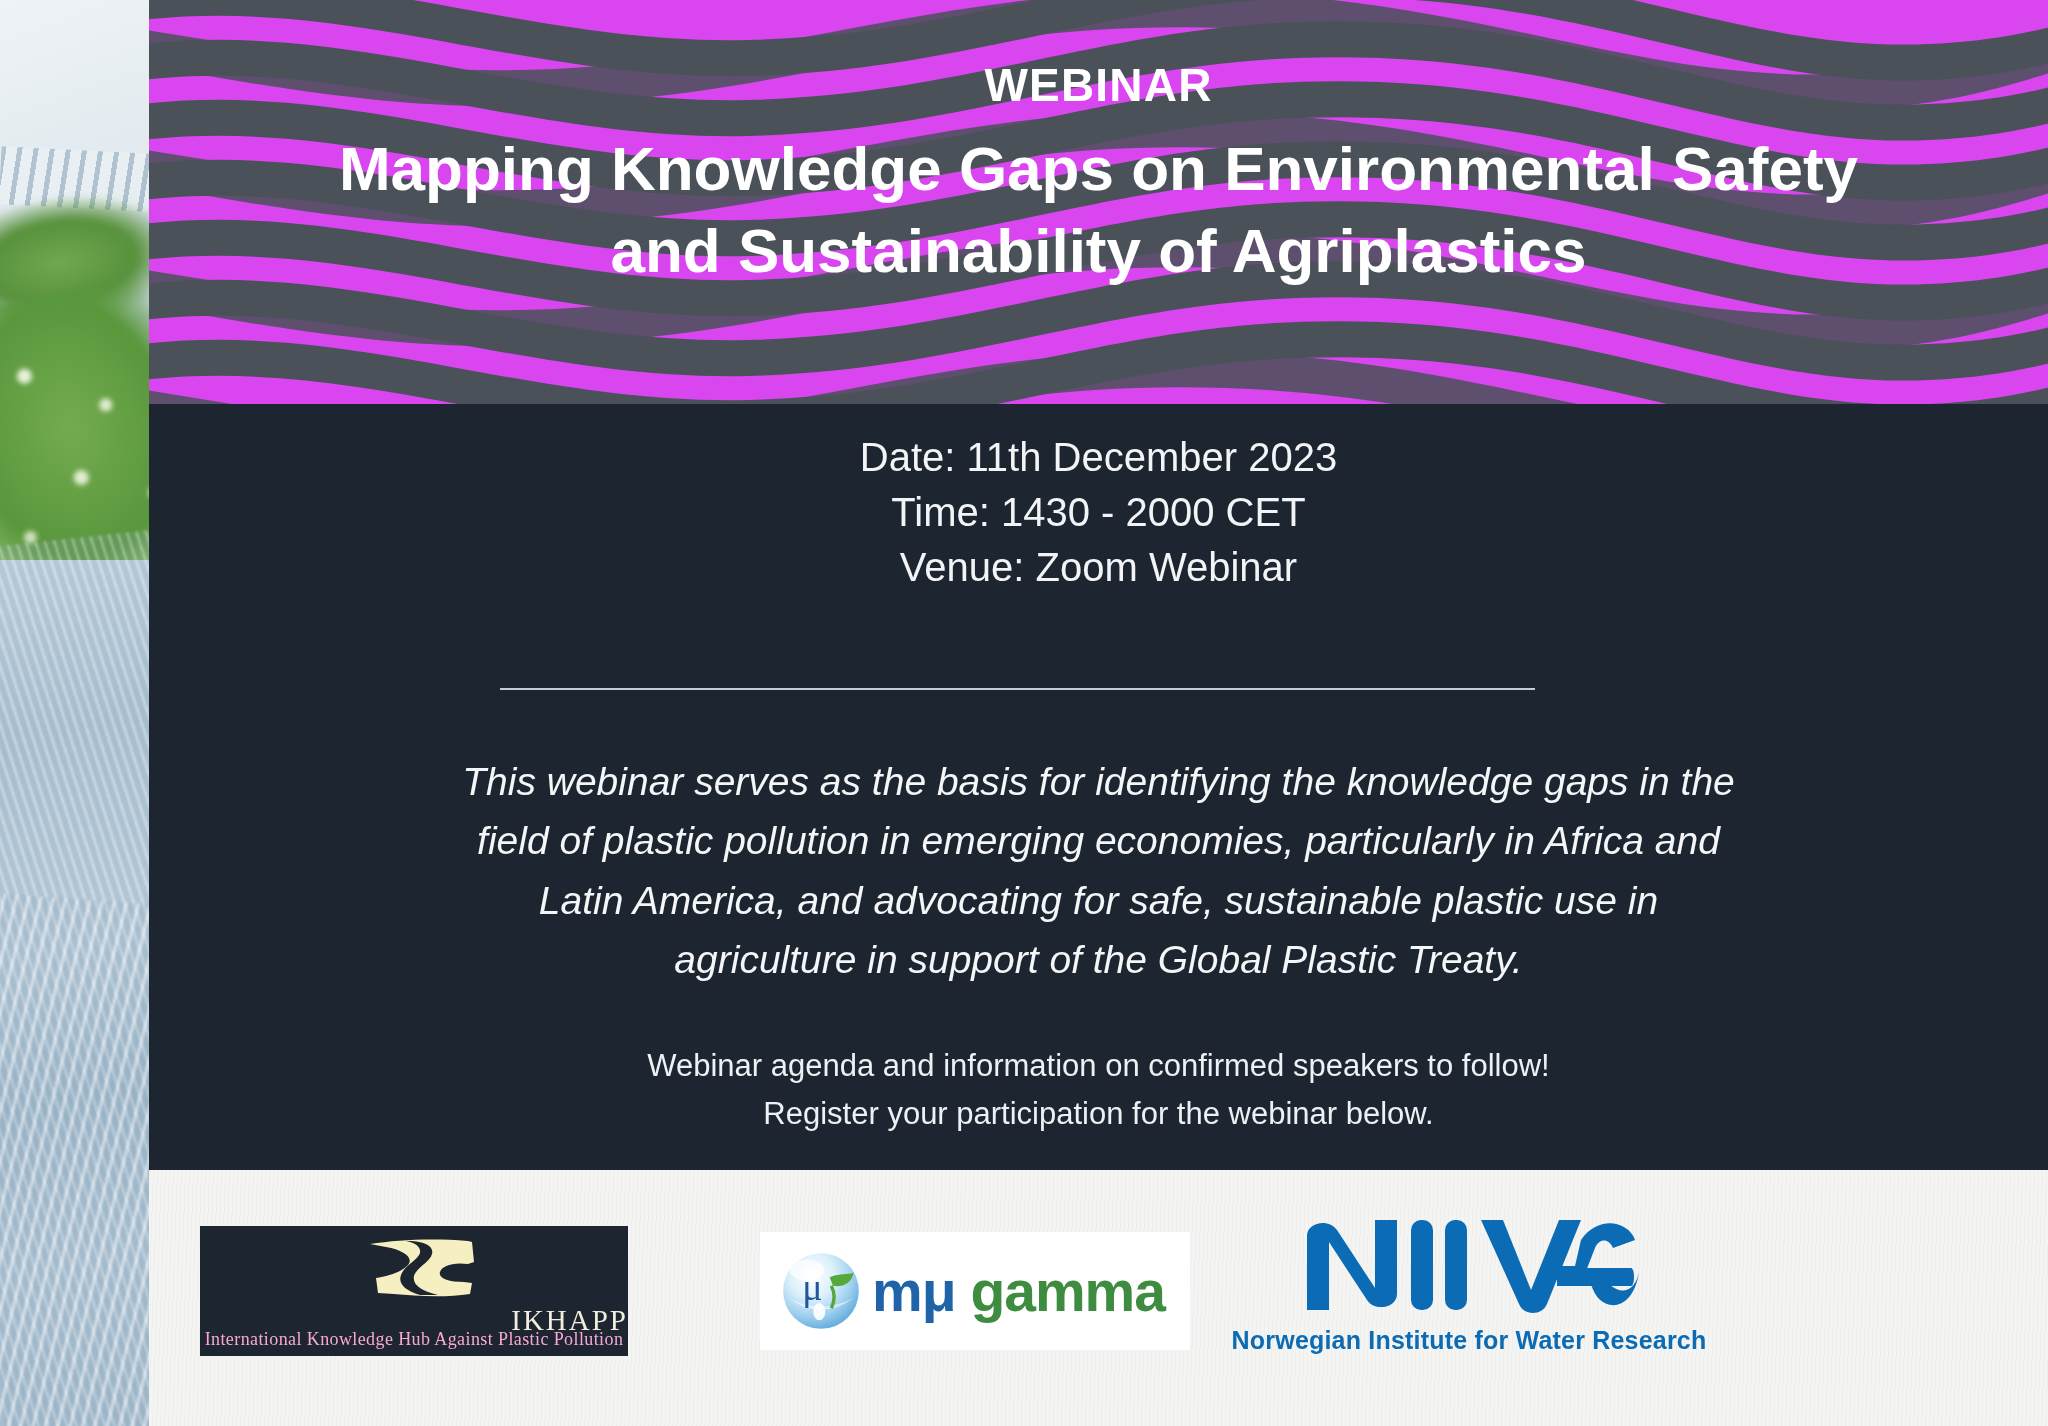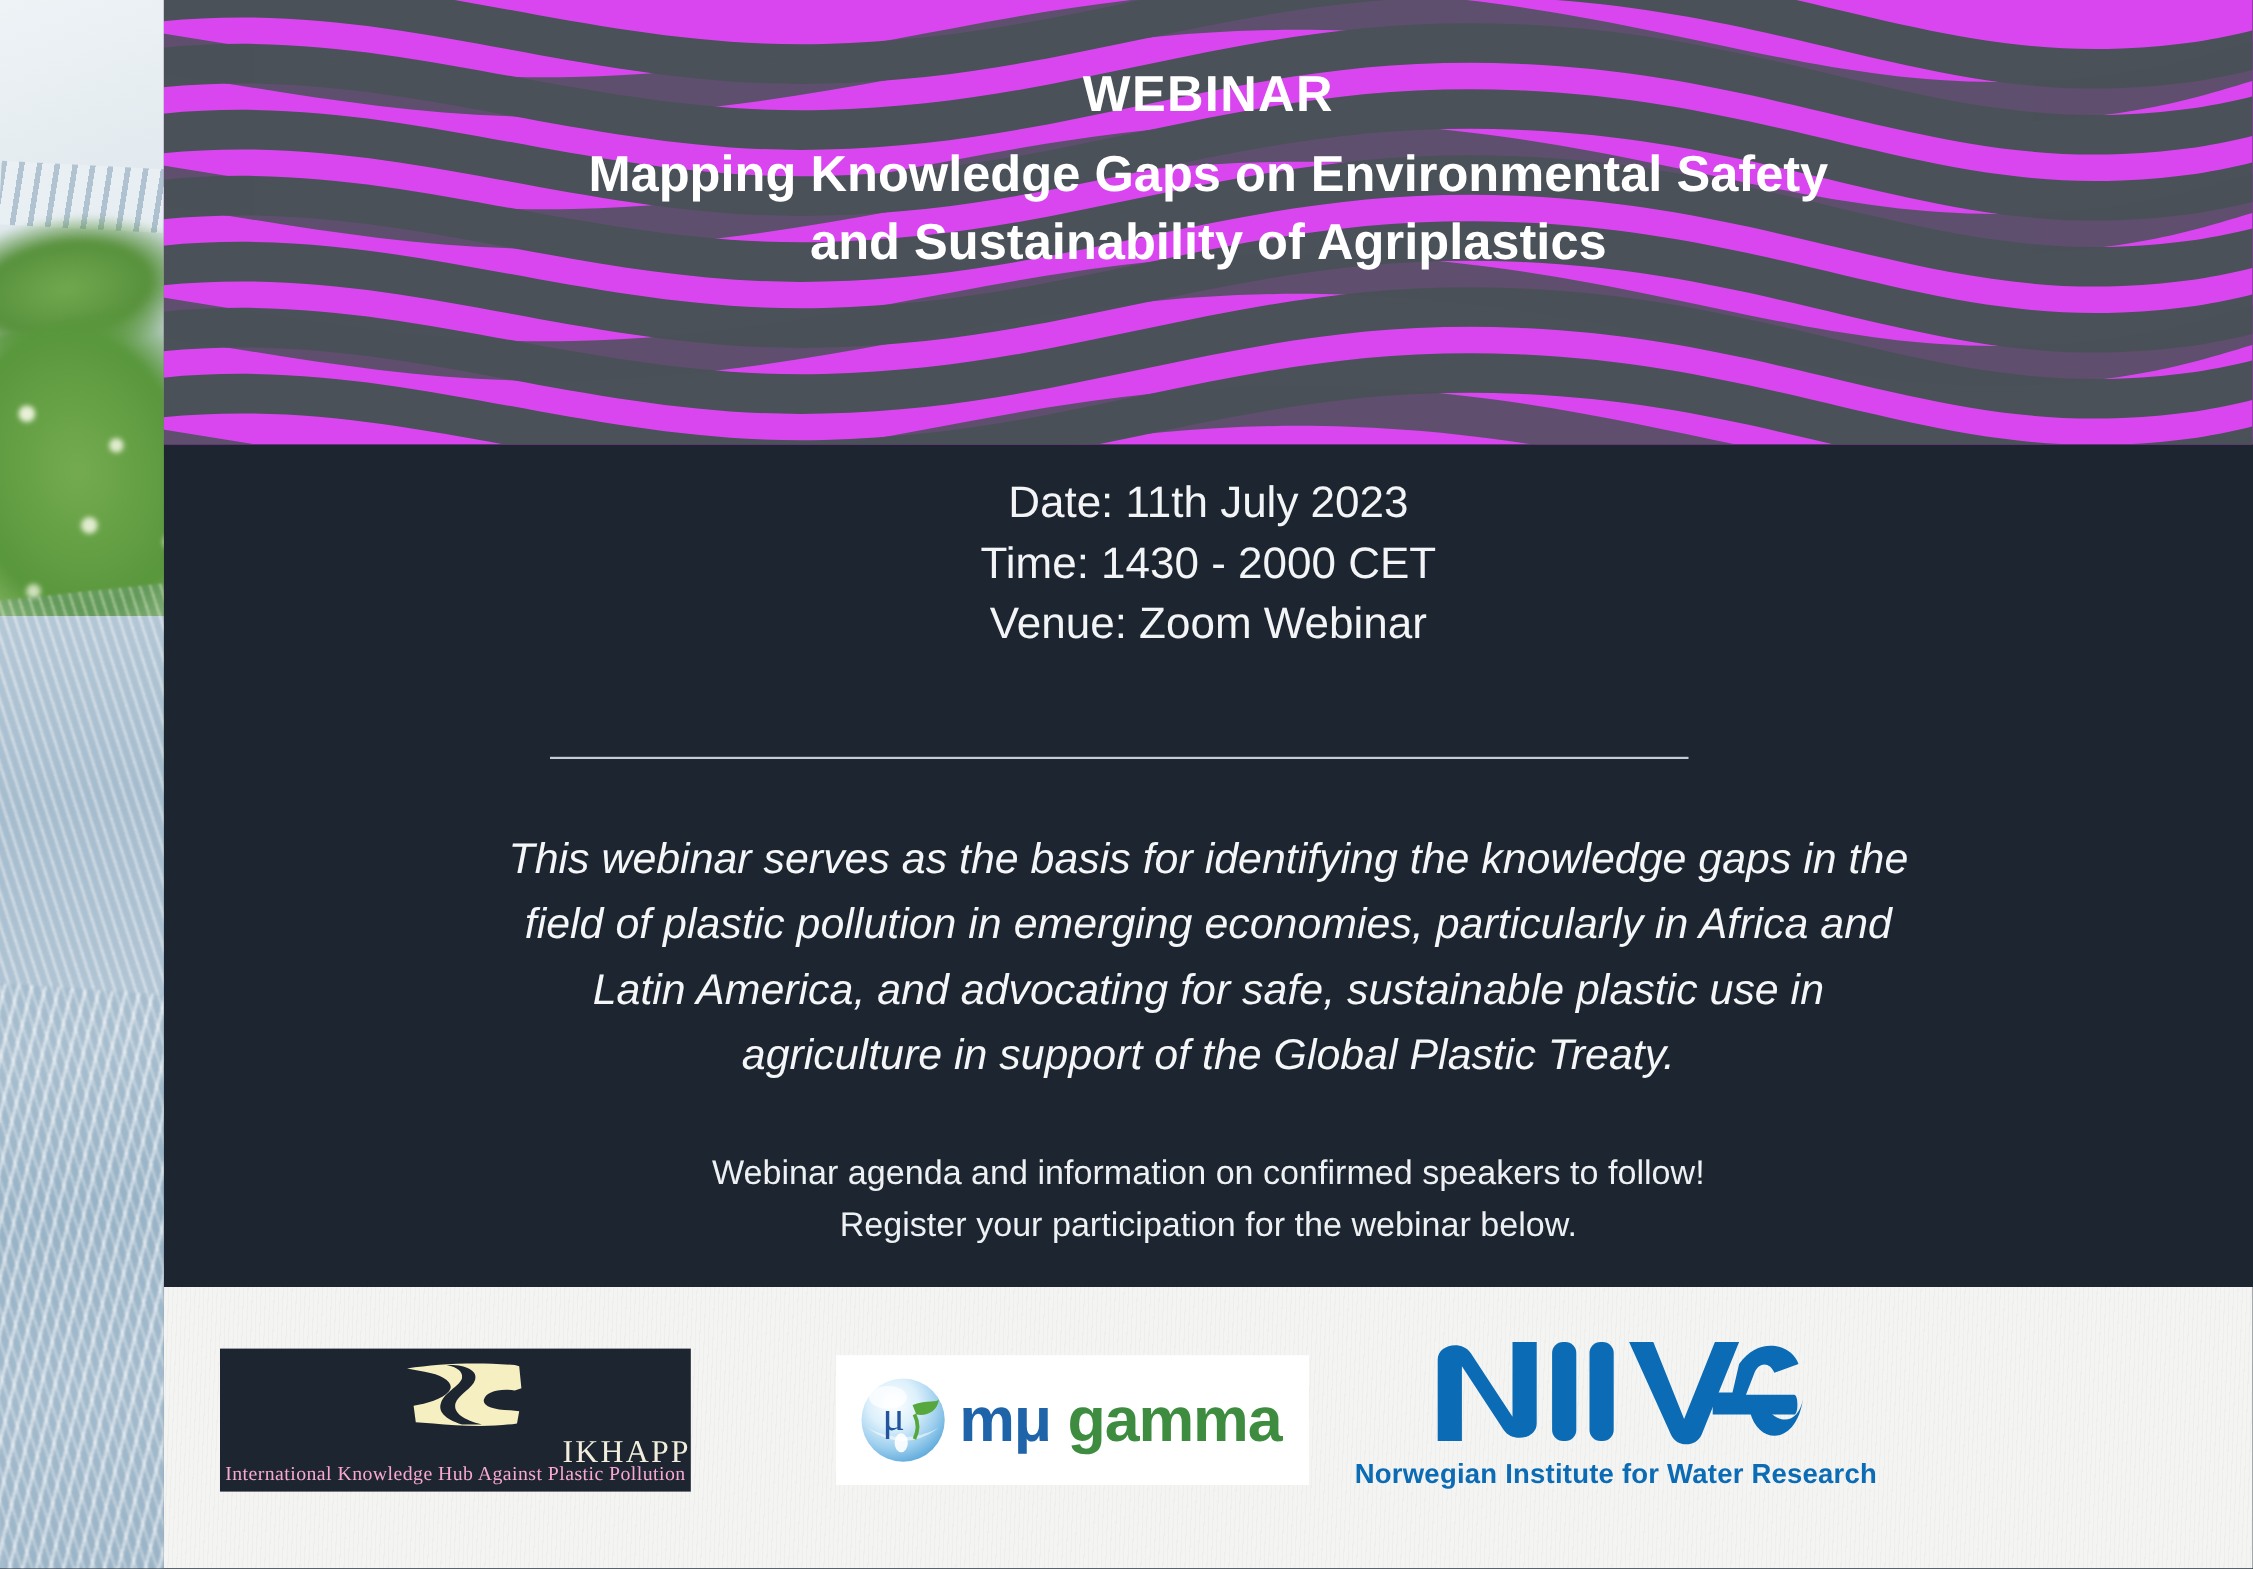--- a/index.html
+++ b/index.html
@@ -82,21 +82,21 @@
     background:#d946ef;overflow:hidden;
   }
   #header svg{position:absolute;left:0;top:0;width:100%;height:100%;display:block;}
   #webinar-kicker{
     position:absolute;top:58px;left:0;width:100%;
     font-size:46px;font-weight:bold;color:#ffffff;letter-spacing:1.2px;
     z-index:3;text-align:center;
   }
   #webinar-title{
     position:absolute;top:128px;left:0;width:100%;
-    font-size:46px;font-weight:bold;color:#ffffff;line-height:1.33;
+    font-size:62px;font-weight:bold;color:#ffffff;line-height:1.33;
     z-index:3;text-align:center;
   }
   #webinar-title .line{display:block;}
 
   
   #details{
     position:absolute;left:0;top:430px;width:1899px;
     text-align:center;color:#f2f4f5;font-size:40px;line-height:1.38;
   }
   #details .detail-line{display:block;}
@@ -217,21 +217,21 @@
 
       <div id="webinar-kicker">WEBINAR</div>
 
       <div id="webinar-title">
         <span class="line">Mapping Knowledge Gaps on Environmental Safety</span>
         <span class="line">and Sustainability of Agriplastics</span>
       </div>
     </div>
 
     <div id="details">
-      <span class="detail-line">Date: 11th July 2023</span>
+      <span class="detail-line">Date: 11th December 2023</span>
       <span class="detail-line">Time: 1430 - 2000 CET</span>
       <span class="detail-line">Venue: Zoom Webinar</span>
     </div>
 
     <div id="divider"></div>
 
     <div id="followup">
       <span class="line">Webinar agenda and information on confirmed speakers to follow!</span>
       <span class="line">Register your participation for the webinar below.</span>
     </div>

